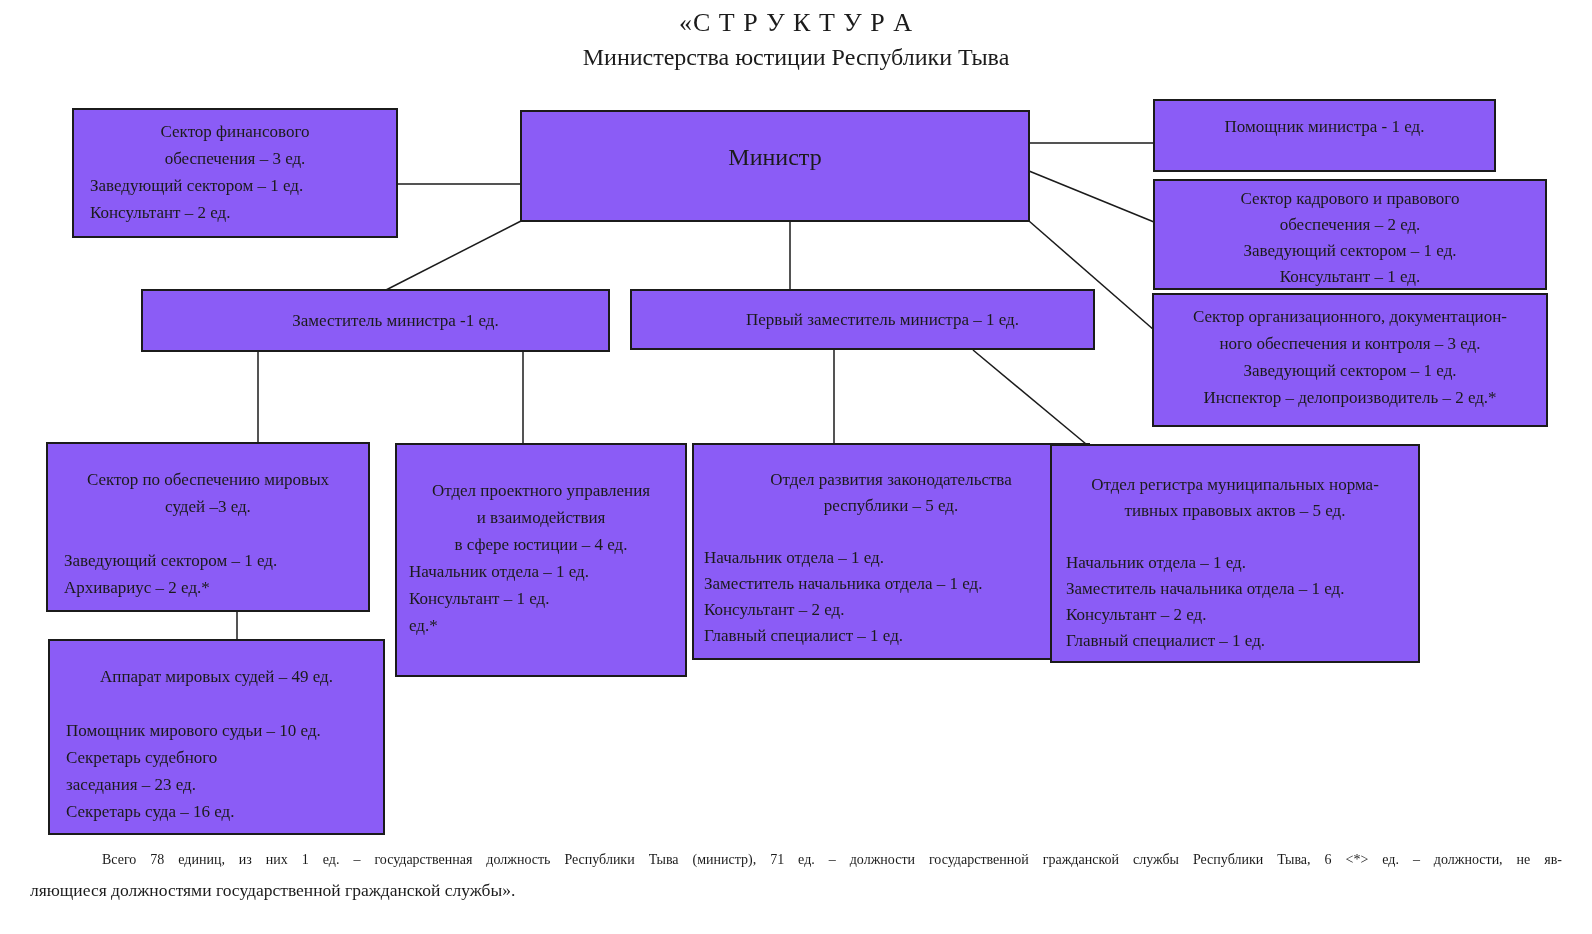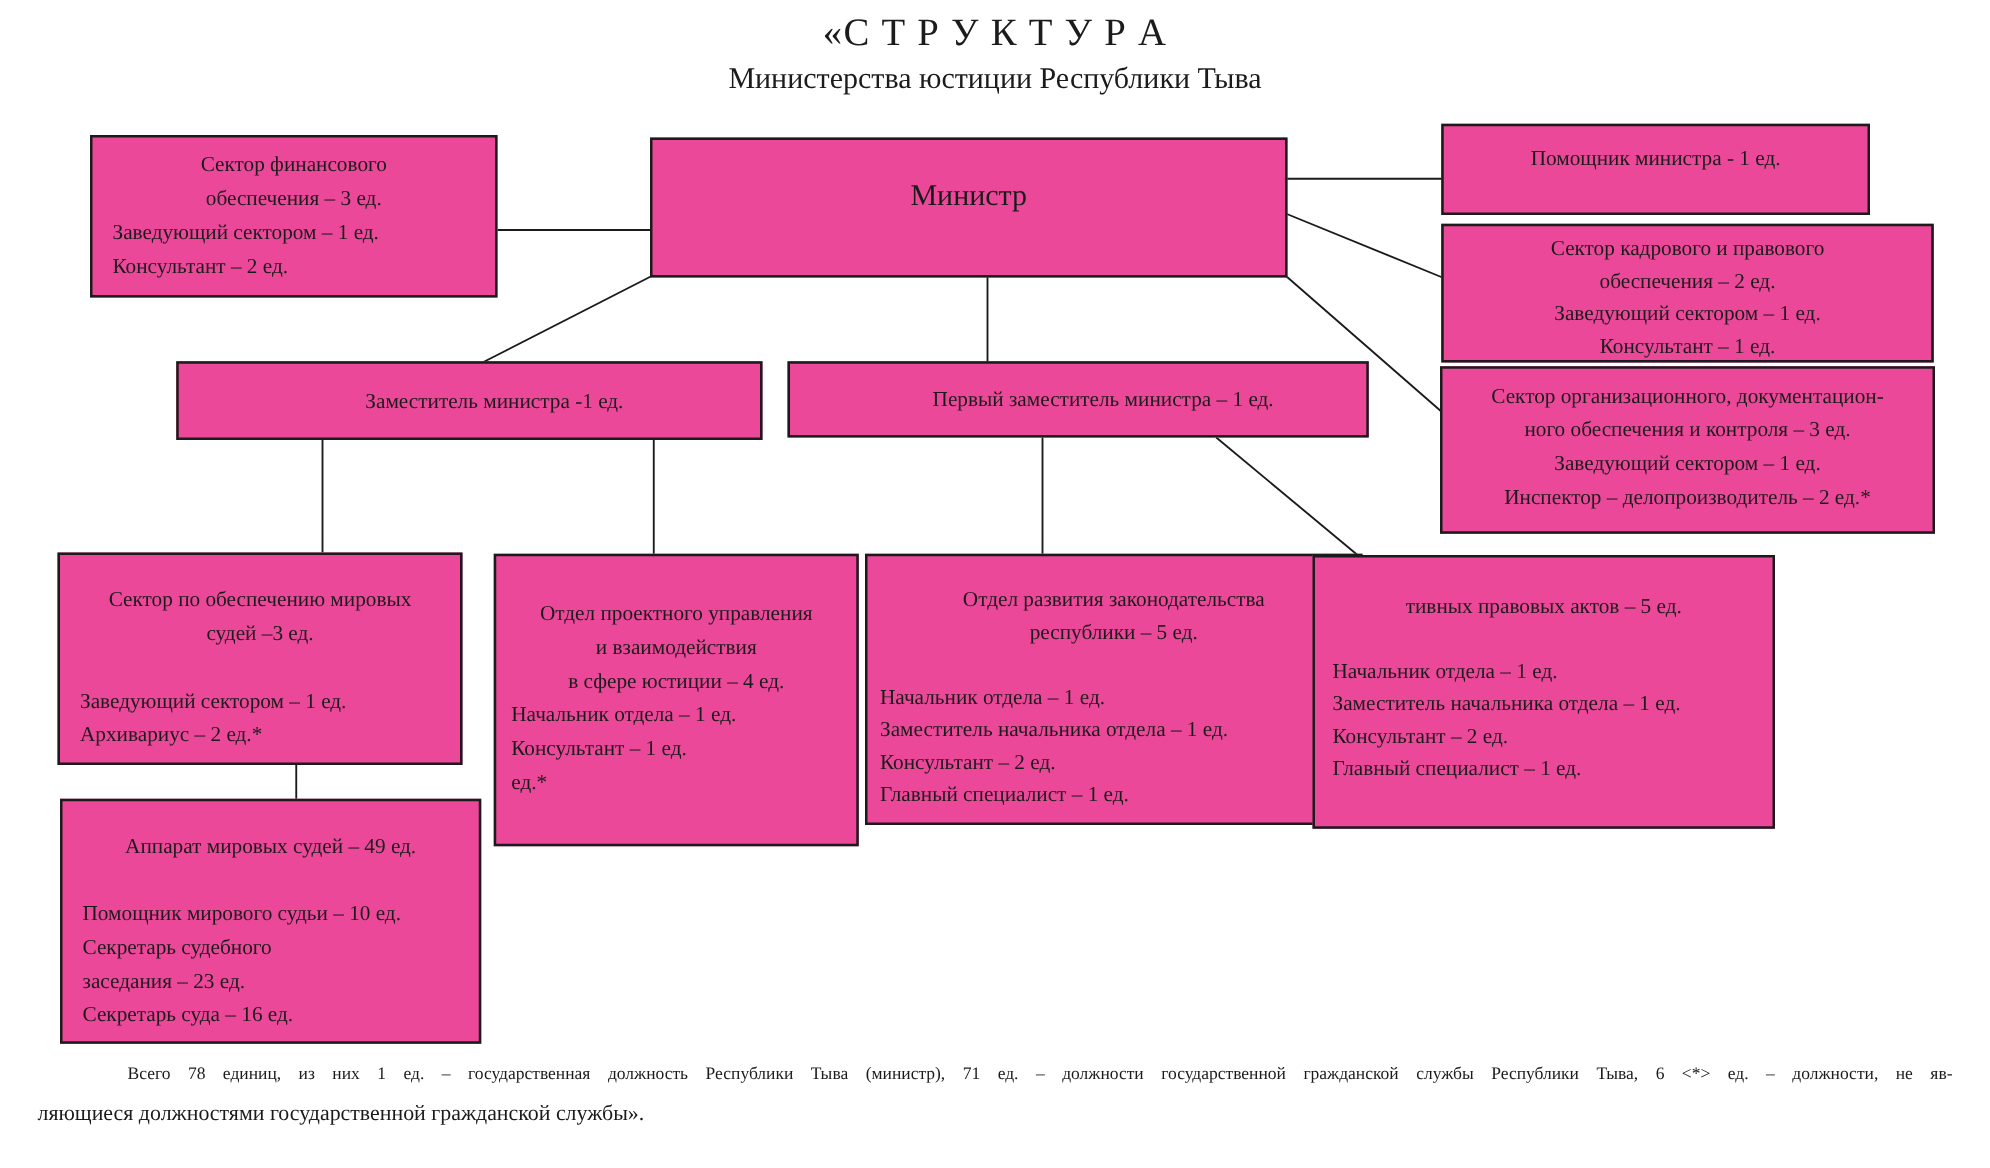--- a/index.html
+++ b/index.html
@@ -1,25 +1,25 @@
 <!DOCTYPE html>
 <html lang="ru"><head>
 <meta charset="utf-8">
 <style>
   html,body{margin:0;padding:0;background:#ffffff;}
   .page{
     position:relative;width:1592px;height:934px;background:#ffffff;
     font-family:"Liberation Serif","DejaVu Serif",serif;color:#1b1b1b;overflow:hidden;
   }
   .titleWrap{position:absolute;left:0;top:8px;width:1592px;text-align:center;}
-  .title1{font-size:31px;letter-spacing:1px;}
+  .title1{font-size:26px;letter-spacing:1px;}
   .title2{font-size:24px;margin-top:6px;}
   .connectors{position:absolute;left:0;top:0;z-index:1;}
   .box{
-    position:absolute;border:2px solid #1b1b1b;background:#ec4899;z-index:2;
+    position:absolute;border:2px solid #1b1b1b;background:#8b5cf6;z-index:2;
     font-size:17px;line-height:27px;box-sizing:border-box;
   }
   .ln{white-space:nowrap;}
   .c{text-align:center;}
   .l{text-align:left;padding-left:16px;}
   .gap{height:27px;}
   .center-label{display:flex;align-items:center;justify-content:center;height:100%;padding-left:40px;}
   .minister-label{font-size:24px;text-align:center;padding-top:32px;}
   .assistant-label{text-align:center;padding-top:12px;}
   .footer1{
@@ -119,20 +119,21 @@
     <div class="ln c">Отдел развития законодательства</div>
     <div class="ln c">республики – 5 ед.</div>
     <div class="gap" style="height:26px;"></div>
     <div class="ln l" style="padding-left:10px;">Начальник отдела – 1 ед.</div>
     <div class="ln l" style="padding-left:10px;">Заместитель начальника отдела – 1 ед.</div>
     <div class="ln l" style="padding-left:10px;">Консультант – 2 ед.</div>
     <div class="ln l" style="padding-left:10px;">Главный специалист – 1 ед.</div>
   </div>
 
   <div class="box" style="left:1050px;top:444px;width:370px;height:219px;padding-top:26px;line-height:26px;">
+    <div class="ln c">Отдел регистра муниципальных норма-</div>
     <div class="ln c">тивных правовых актов – 5 ед.</div>
     <div class="gap" style="height:26px;"></div>
     <div class="ln l" style="padding-left:14px;">Начальник отдела – 1 ед.</div>
     <div class="ln l" style="padding-left:14px;">Заместитель начальника отдела – 1 ед.</div>
     <div class="ln l" style="padding-left:14px;">Консультант – 2 ед.</div>
     <div class="ln l" style="padding-left:14px;">Главный специалист – 1 ед.</div>
   </div>
 
   <div class="footer1">Всего 78 единиц, из них 1 ед. – государственная должность Республики Тыва (министр), 71 ед. – должности государственной гражданской службы Республики Тыва, 6 &lt;*&gt; ед. – должности, не яв-</div>
   <div class="footer2">ляющиеся должностями государственной гражданской службы».</div>

